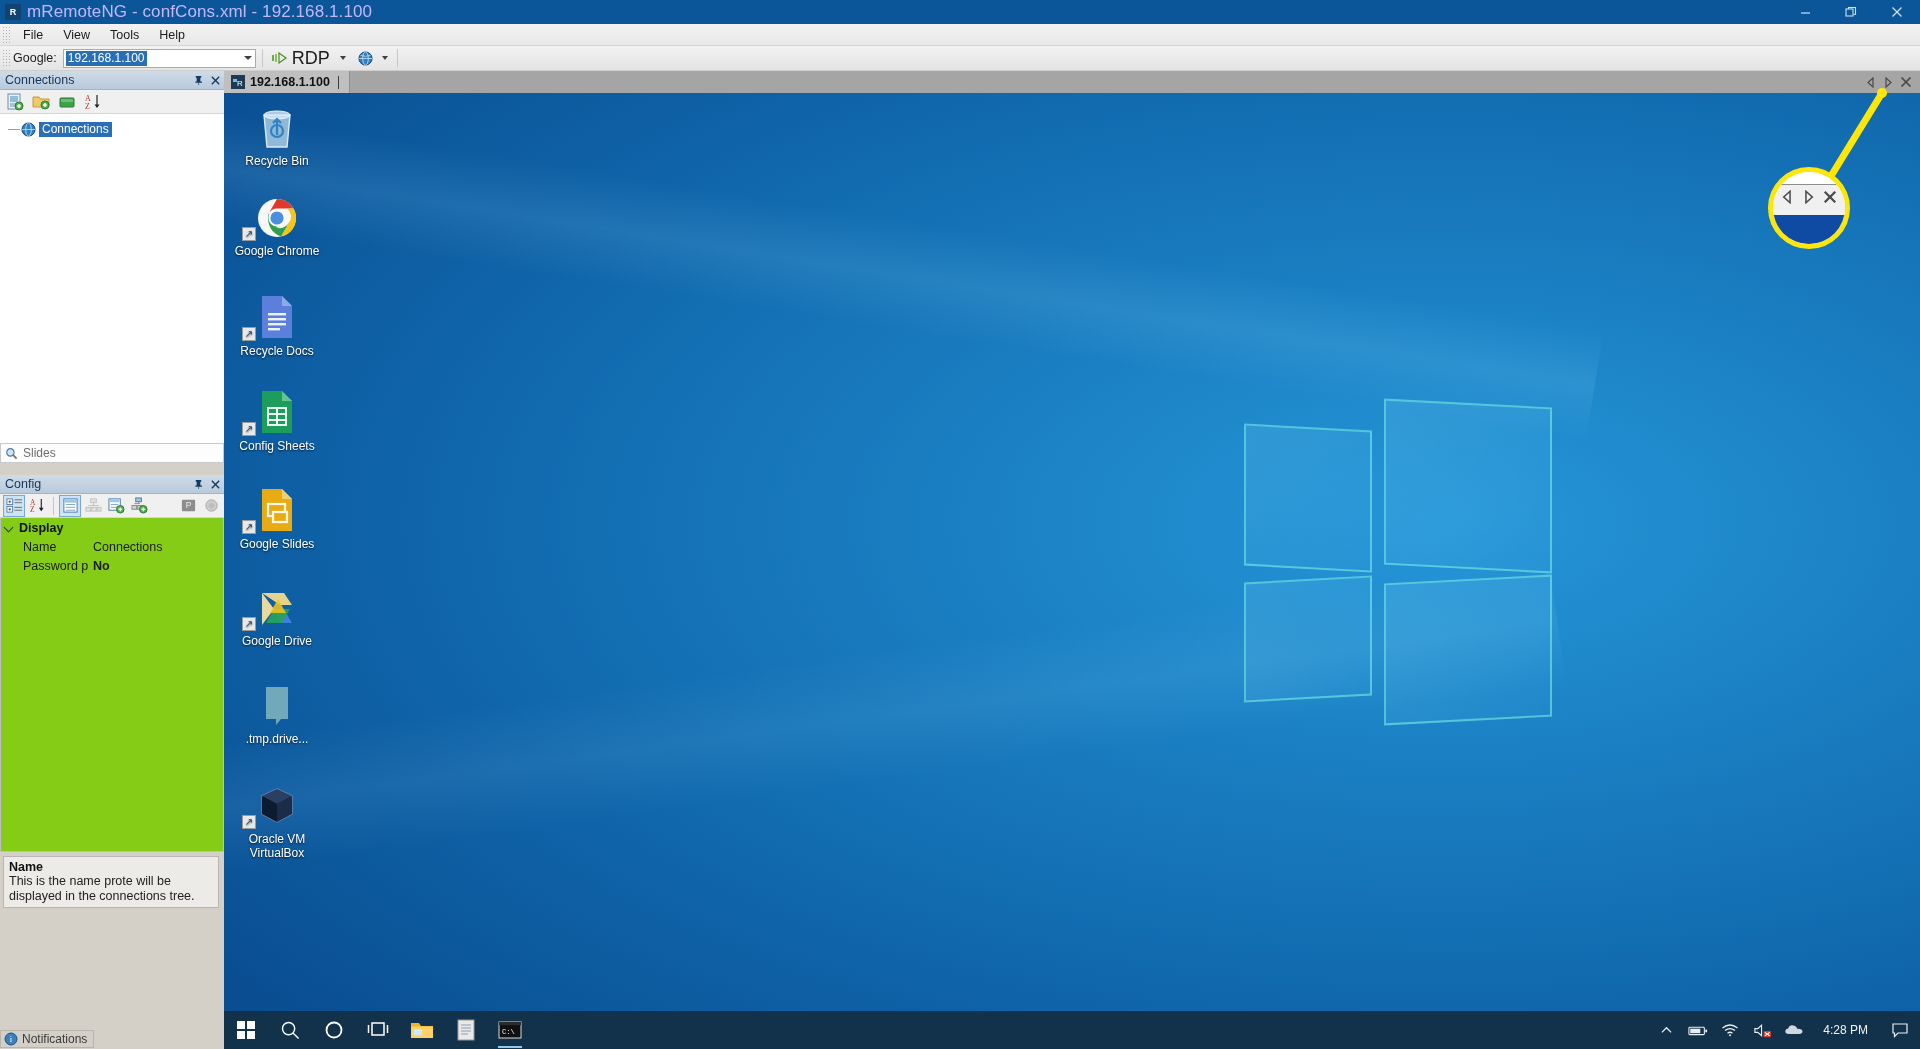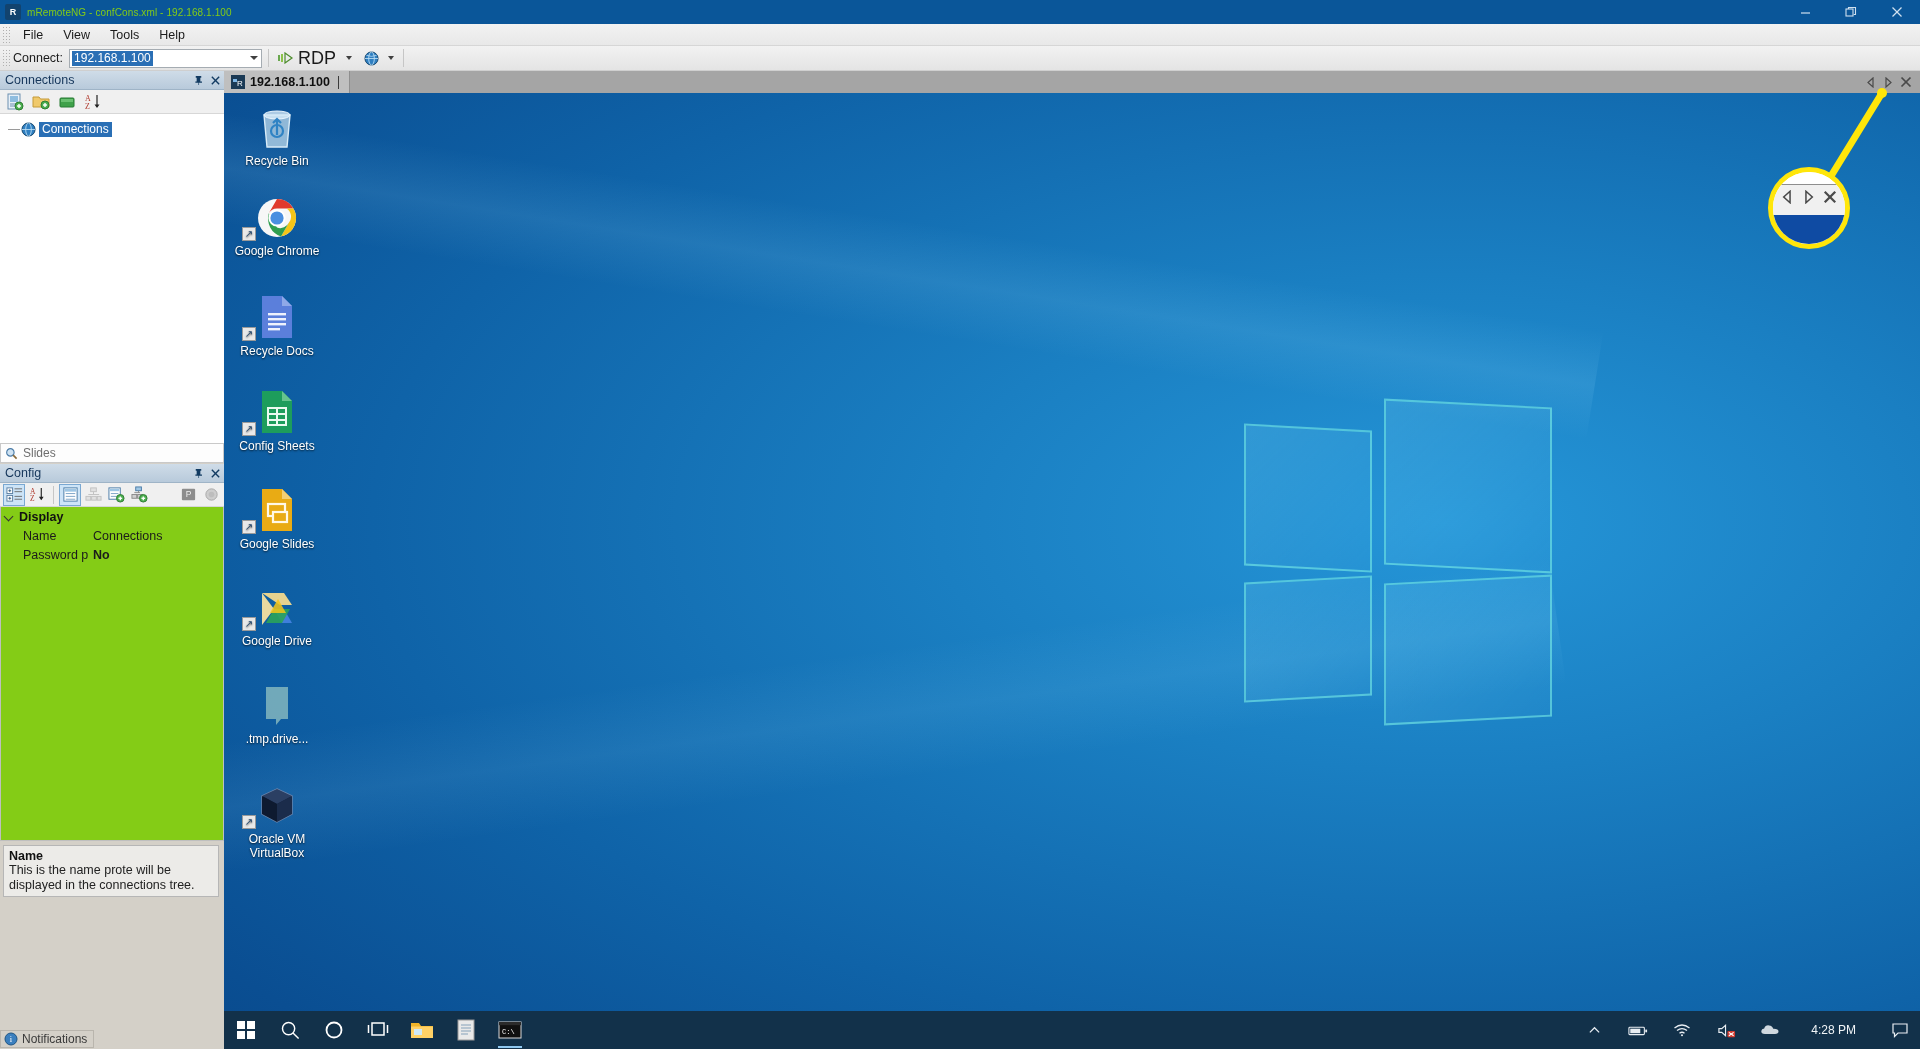--- a/index.html
+++ b/index.html
@@ -16,21 +16,21 @@
     position: absolute; top: 0; left: 0; width: 1920px; height: 24px;
     background: #0a5699;
     display: flex; align-items: center;
   }
   .tb-icon {
     width: 16px; height: 16px; margin-left: 5px; margin-right: 6px;
     background: #12436e; border-radius: 2px; position: relative;
     display: flex; align-items: center; justify-content: center;
   }
   .tb-icon .glyph { color:#fff; font-size:9px; font-weight:bold; font-family:"Liberation Sans",sans-serif;}
-  .tb-title { color: #84cc16; font-size: 10px; letter-spacing: .1px; text-align: center; }
+  .tb-title { color: #c4b5fd; font-size: 17px; letter-spacing: .1px; text-align: center; }
   .tb-controls { margin-left: auto; display: flex; height: 24px; }
   .tb-btn {
     width: 46px; height: 24px; display: flex; align-items: center; justify-content: center;
     color: #cfe0ef; font-size: 13px; font-family: "Liberation Sans", sans-serif;
   }
   .tb-btn svg { display:block; }
 
   
   .menubar {
     position: absolute; top: 24px; left: 0; width: 1920px; height: 22px;
@@ -188,21 +188,21 @@
 
   
   .taskbar {
     position:absolute; left:0; bottom:0; width:1696px; height:38px;
     background:#12314a; display:flex; align-items:center;
   }
   .tb-item { width:44px; height:38px; display:flex; align-items:center; justify-content:center; position:relative;}
   .tb-item.running::after {
     content:''; position:absolute; bottom:1px; left:10px; width:24px; height:2px; background:#8fc8f0;
   }
-  .tray { margin-left:auto; display:flex; align-items:center; height:38px; padding-right:4px; gap:18px;}
+  .tray { margin-left:auto; display:flex; align-items:center; height:38px; padding-right:4px; gap:6px;}
   .tray-item { height:38px; min-width:26px; display:flex; align-items:center; justify-content:center; color:#e9eef3; }
   .clock { font-size:12px; color:#f0f4f7; padding:0 10px; white-space:nowrap;}
 
   
   .callout-line {
     position:absolute; pointer-events:none;
   }
   .callout-circle {
     position:absolute; left:1764px; top:167px; width:76px; height:76px;
     border-radius:50%; border:5px solid #ffe60a; overflow:hidden; background:#ffffff;
@@ -248,21 +248,21 @@
   <div class="menubar">
     <div class="grip"></div>
     <div class="menu-item">File</div>
     <div class="menu-item">View</div>
     <div class="menu-item">Tools</div>
     <div class="menu-item">Help</div>
   </div>
 
   <div class="toolbar">
     <div class="grip"></div>
-    <div class="tb-label">Connect:</div>
+    <div class="tb-label">Google:</div>
     <div class="connect-combo">
       <span class="connect-value">192.168.1.100</span>
       <span class="combo-arrow"></span>
     </div>
     <div class="tb-sep"></div>
     <div class="proto-btn">
       <svg width="16" height="12" viewBox="0 0 16 12">
         <rect x="0" y="3" width="2" height="6" fill="#6aa84f"></rect>
         <rect x="3" y="2" width="2" height="8" fill="#8bc34a"></rect>
         <path d="M7 1 L14 6 L7 11 Z" fill="none" stroke="#4c8b2b" stroke-width="1.2"></path>
@@ -348,21 +348,21 @@
     </div>
 
     <div class="search-box">
       <svg width="13" height="13" viewBox="0 0 14 14">
         <circle cx="5.8" cy="5.8" r="4" fill="#cfe3f3" stroke="#4a7ba7" stroke-width="1.2"></circle>
         <line x1="8.8" y1="8.8" x2="12.5" y2="12.5" stroke="#8a6a3a" stroke-width="1.8"></line>
       </svg>
       <span class="search-ph">Slides</span>
     </div>
 
-    <div class="panel-caption" style="margin-top:1px">
+    <div class="panel-caption" style="margin-top:12px">
       <span class="cap-text">Config</span>
       <span class="cap-btn">
         <svg width="11" height="11" viewBox="0 0 12 12">
           <path d="M3 1 H9 V3 H8 V7 H9.8 V8.4 H6.6 V11 H5.9 V8.4 H2.6 V7 H4 V3 H3 Z" fill="#123b62"></path>
         </svg>
       </span>
       <span class="cap-btn">
         <svg width="11" height="11" viewBox="0 0 12 12">
           <line x1="2" y1="2" x2="10" y2="10" stroke="#123b62" stroke-width="1.5"></line>
           <line x1="10" y1="2" x2="2" y2="10" stroke="#123b62" stroke-width="1.5"></line>

